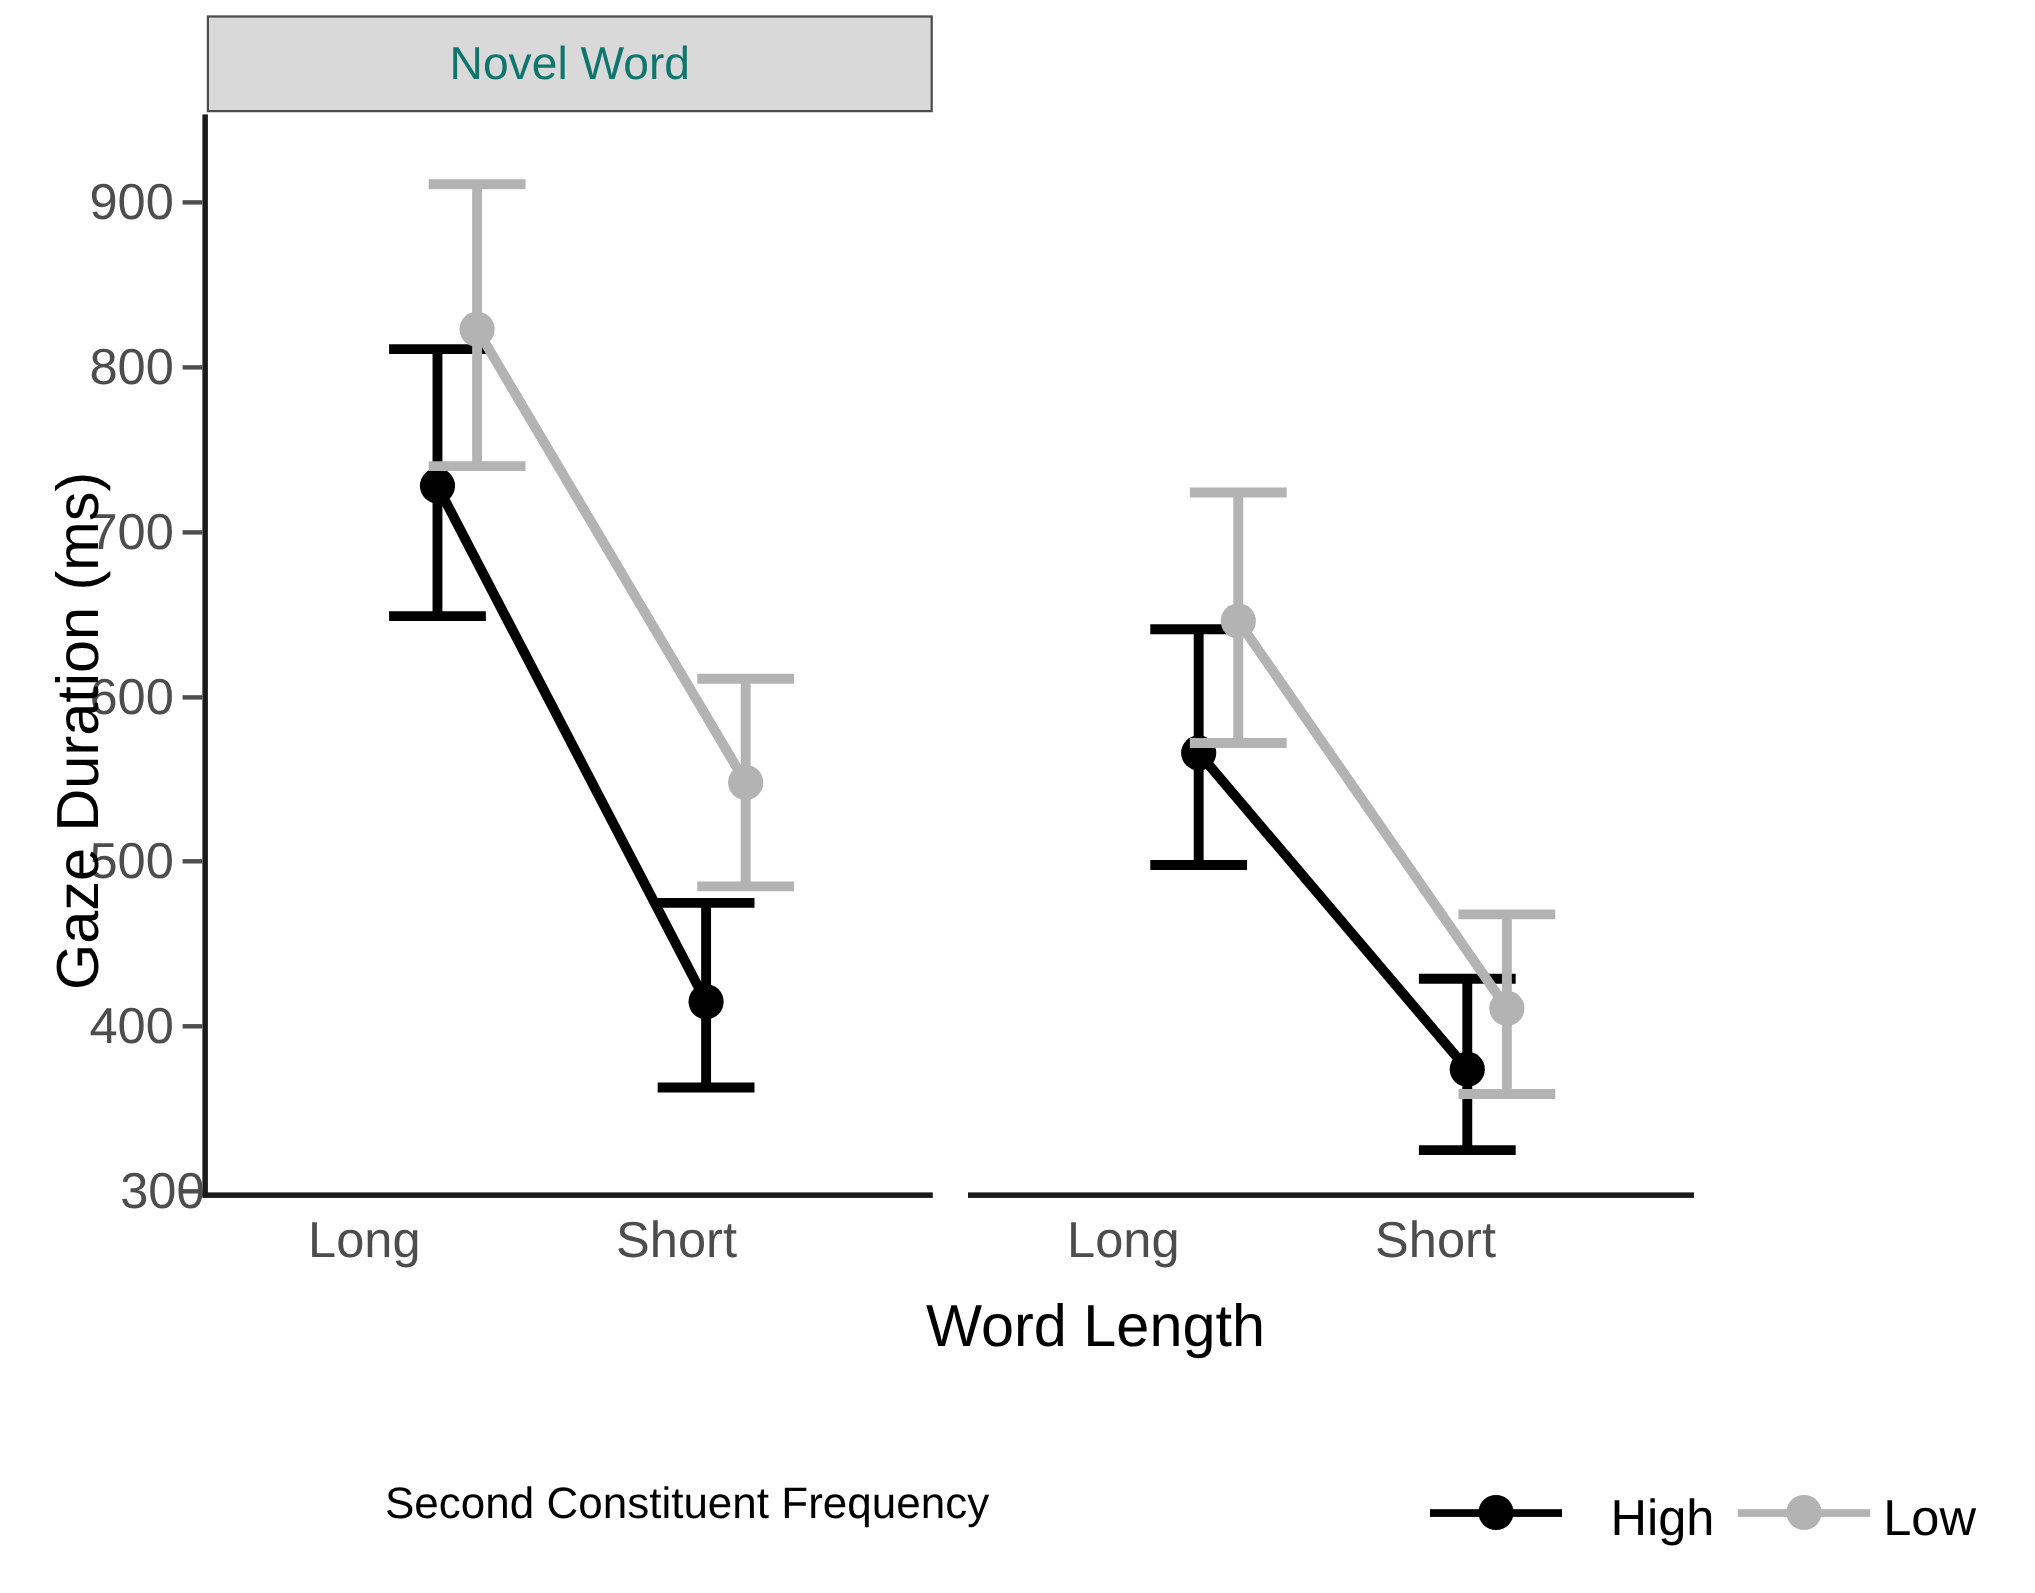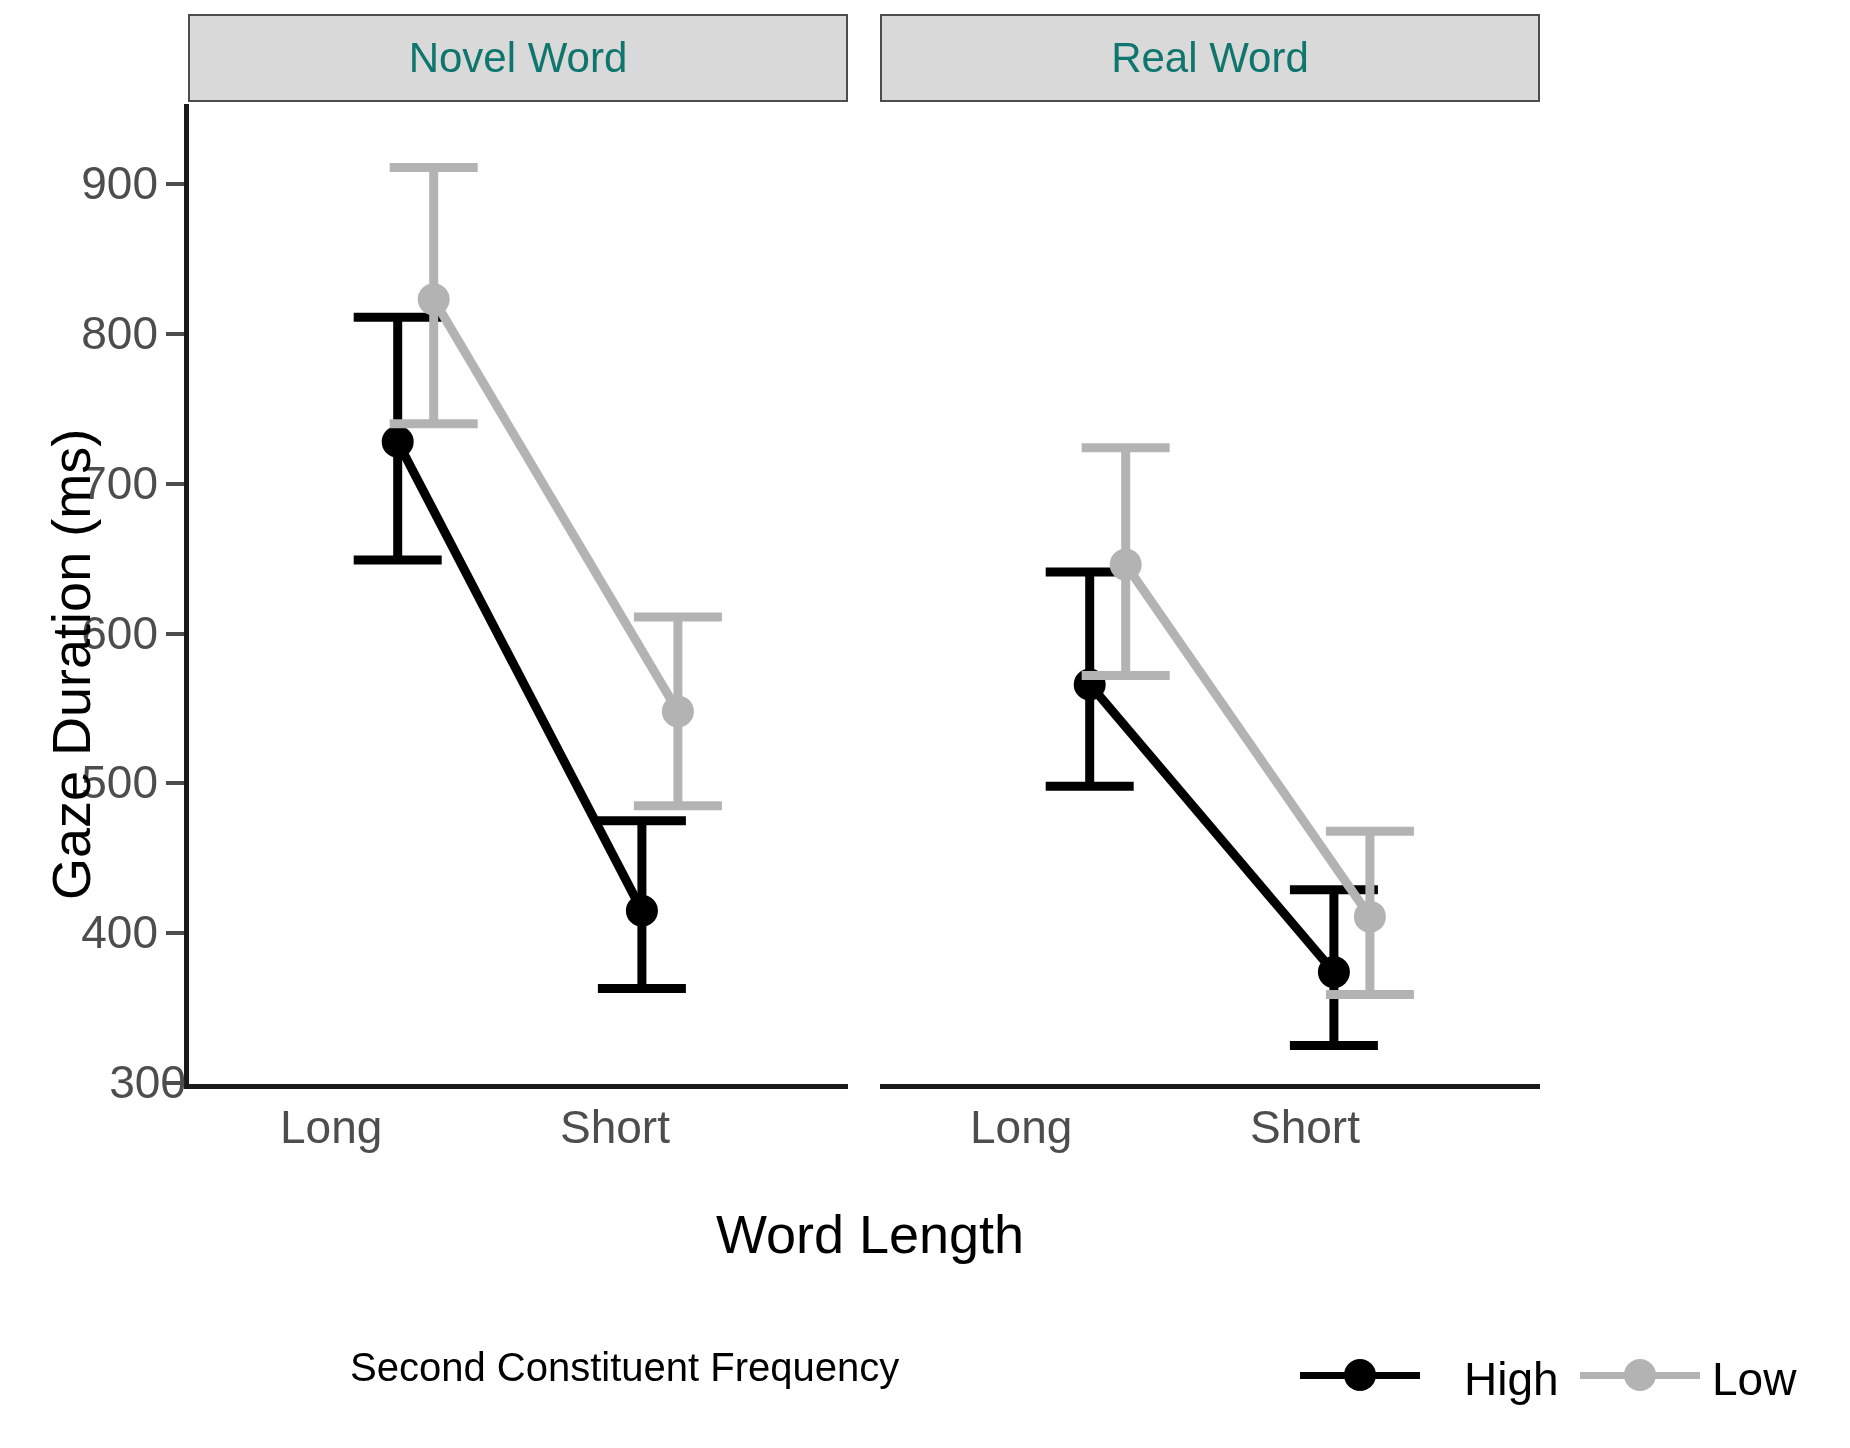--- a/index.html
+++ b/index.html
@@ -18,38 +18,35 @@
   }
   .ytick-mark{position:absolute;background:#4d4d4d;height:4px;width:18px;}
   .xtick-label{
     position:absolute;font-size:46px;color:#4d4d4d;
     white-space:nowrap;
   }
   .ylab{
     position:absolute;font-size:54px;color:#000;
     transform:rotate(-90deg);transform-origin:left top;white-space:nowrap;
   }
-  .xlab{position:absolute;font-size:54px;color:#000;text-align:center;white-space:nowrap;margin-top:28px;}
+  .xlab{position:absolute;font-size:54px;color:#000;text-align:right;white-space:nowrap;}
   .legend-title{position:absolute;font-size:40px;color:#000;white-space:nowrap;}
   .legend-label{position:absolute;font-size:46px;color:#000;white-space:nowrap;}
   .legend-key{position:absolute;}
   .legend-line{position:absolute;height:7px;}
   .legend-dot{position:absolute;border-radius:50%;}
   svg.plotsvg{position:absolute;left:0;top:0;overflow:visible;}
 </style>
 </head>
 <body>
 
 <div id="root">
 
   <div class="facet-strip" id="strip-left" style="left:188px;top:14px;width:660px;height:88px;">
     <span>Novel Word</span>
-  </div>
-  <div class="facet-strip" id="strip-right" style="left:880px;top:14px;width:660px;height:88px;">
-    <span>Real Word</span>
   </div>
 
   <div class="panel" id="panel-left" style="left:188px;top:104px;width:660px;height:984px;"></div>
   <div class="panel" id="panel-right" style="left:880px;top:104px;width:660px;height:984px;"></div>
 
   <div class="axis-line" style="left:184px;top:104px;width:5px;height:984px;"></div>
 
   <div class="axis-line" style="left:184px;top:1084px;width:664px;height:5px;"></div>
   <div class="axis-line" style="left:880px;top:1084px;width:660px;height:5px;"></div>
 

